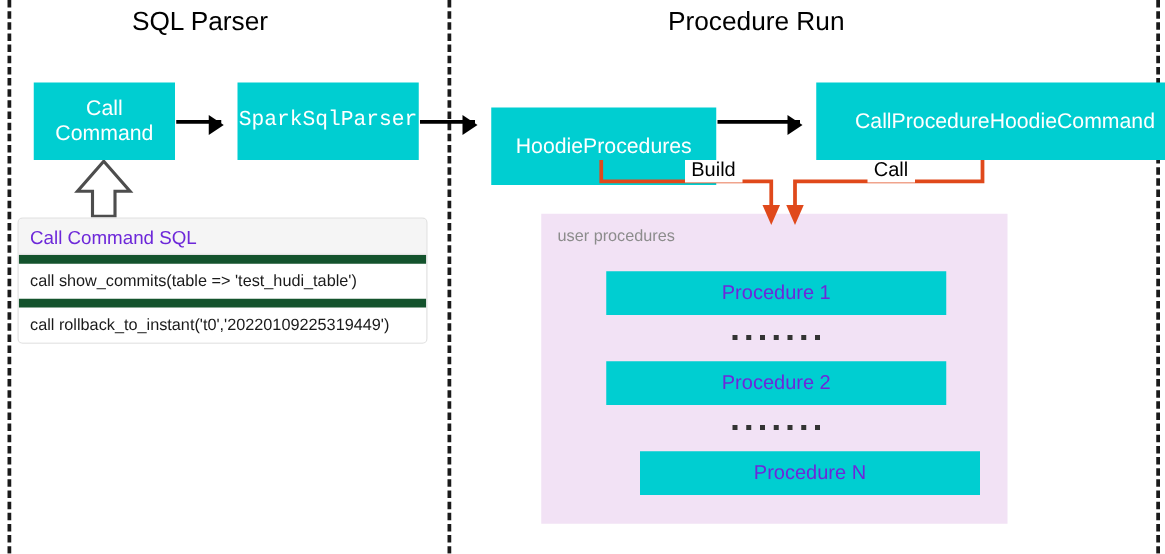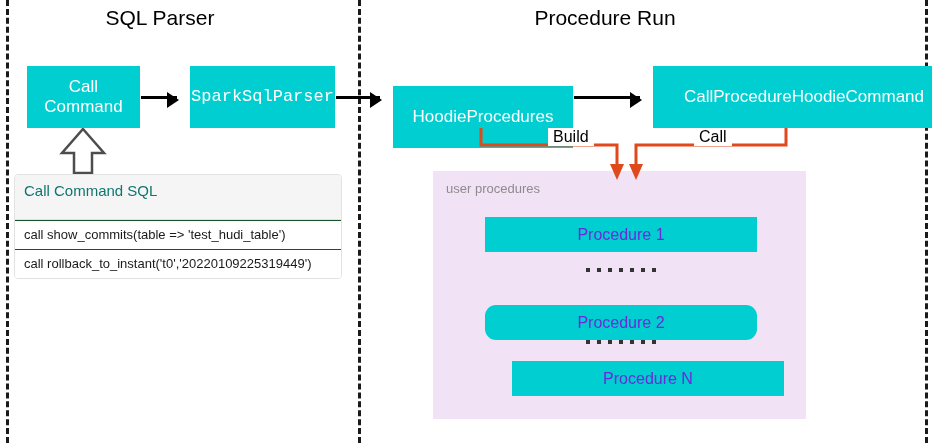--- a/index.html
+++ b/index.html
@@ -113,27 +113,27 @@
     width: 328px;
     border-radius: 4px;
     overflow: hidden;
     box-sizing: border-box;
     background: #ffffff;
     border: 1px solid #e2e2e2;
   }
   .sql-header {
     background: #f5f5f5;
     border-bottom: 1px solid #e2e2e2;
-    padding: 7px 9px 20px 9px;
+    padding: 7px 9px 4px 9px;
     font-size: 15px;
-    color: #0f766e;
+    color: #6d28d9;
   }
   .sql-row {
     background: #ffffff;
-    border-top: 1px solid #14532d;
+    border-top: 7px solid #14532d;
     padding: 6px 9px 7px 9px;
     font-size: 13px;
     color: #1a1a1a;
     white-space: nowrap;
     overflow: hidden;
   }
   .sql-row:first-of-type { border-top: none; }
 
   
   #orange-layer {
@@ -176,21 +176,21 @@
     height: 35px;
     background: #00CED1;
     color: #6d28d9;
     font-size: 16px;
     display: flex;
     align-items: center;
     justify-content: center;
     box-sizing: border-box;
   }
   #procedure-1 { top: 46px;  }
-  #procedure-2 { top: 134px; border-radius: 11px; }
+  #procedure-2 { top: 118px; }
   #procedure-3 { top: 190px; margin-left: 27px; }
 
   .dot-sep {
     position: absolute;
     left: 52px;
     width: 272px;
     height: 36px;
     display: flex;
     align-items: center;
     justify-content: center;

